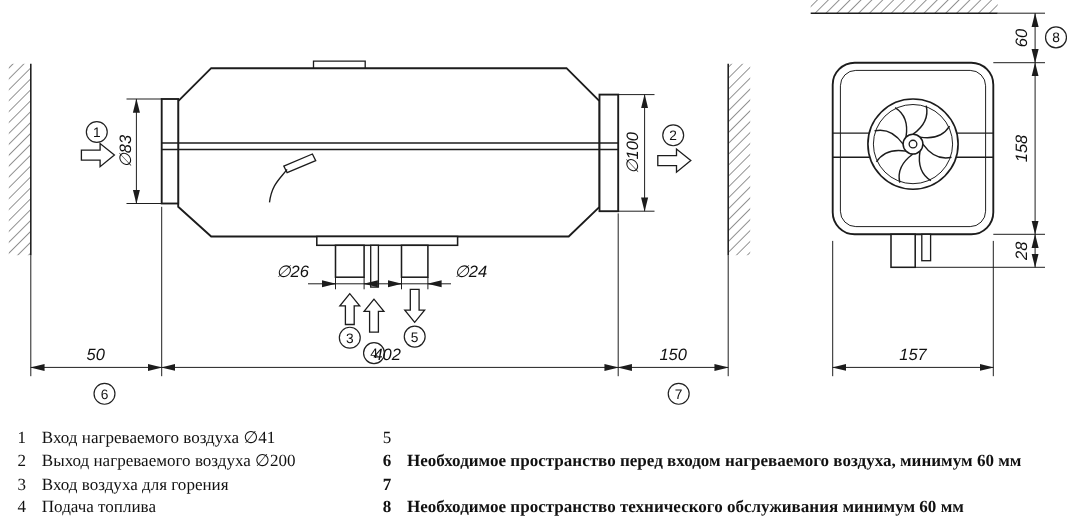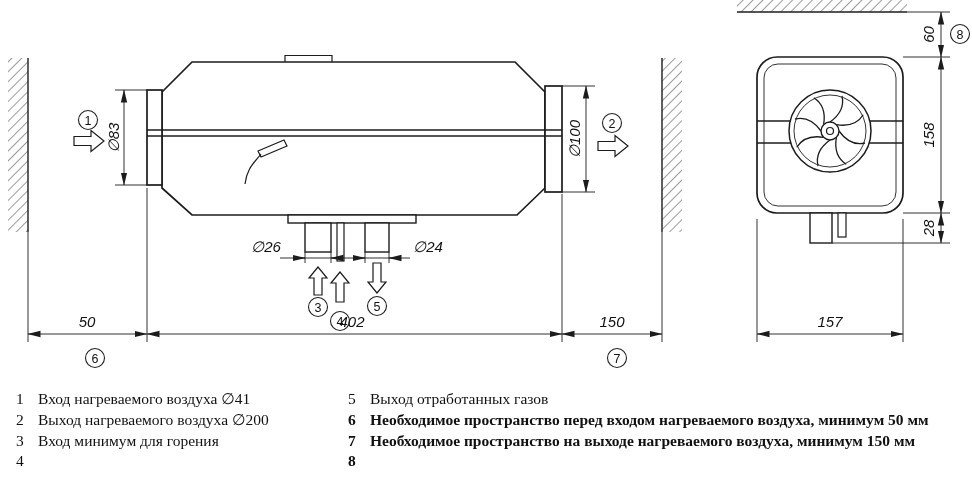--- a/index.html
+++ b/index.html
@@ -195,36 +195,36 @@
     <div class="legend-row">
       <span class="legend-num">1</span>
       <span class="legend-text">Вход нагреваемого воздуха ∅41</span>
     </div>
     <div class="legend-row">
       <span class="legend-num">2</span>
       <span class="legend-text">Выход нагреваемого воздуха ∅200</span>
     </div>
     <div class="legend-row">
       <span class="legend-num">3</span>
-      <span class="legend-text">Вход минимум для горения</span>
+      <span class="legend-text">Вход воздуха для горения</span>
     </div>
     <div class="legend-row">
       <span class="legend-num">4</span>
+      <span class="legend-text">Подача топлива</span>
     </div>
   </div>
   <div class="legend-col-right">
     <div class="legend-row">
       <span class="legend-num">5</span>
-      <span class="legend-text">Выход отработанных газов</span>
     </div>
     <div class="legend-row bold">
       <span class="legend-num">6</span>
-      <span class="legend-text">Необходимое пространство перед входом нагреваемого воздуха, минимум 50 мм</span>
+      <span class="legend-text">Необходимое пространство перед входом нагреваемого воздуха, минимум 60 мм</span>
     </div>
     <div class="legend-row bold">
       <span class="legend-num">7</span>
-      <span class="legend-text">Необходимое пространство на выходе нагреваемого воздуха, минимум 150 мм</span>
     </div>
     <div class="legend-row bold">
       <span class="legend-num">8</span>
+      <span class="legend-text">Необходимое пространство технического обслуживания минимум 60 мм</span>
     </div>
   </div>
 </div>
 
 </body></html>

